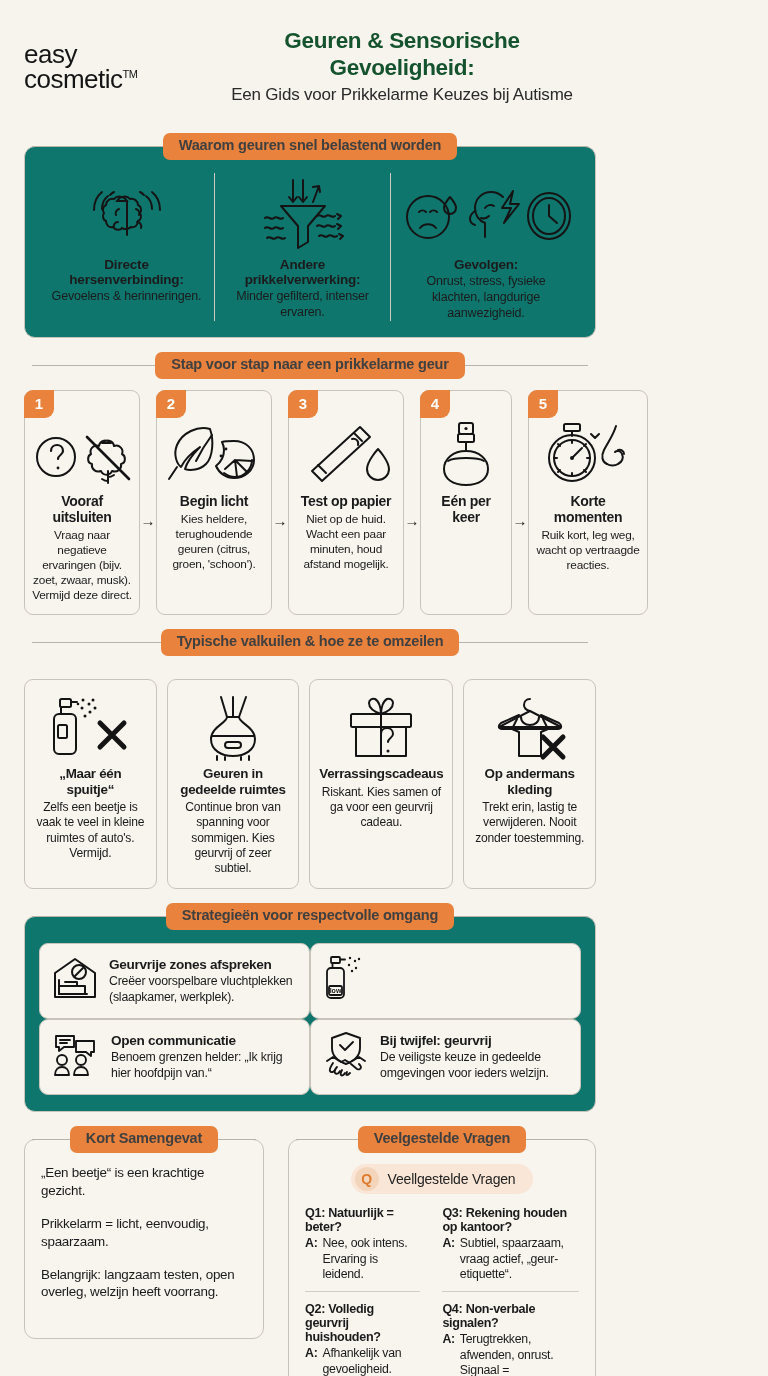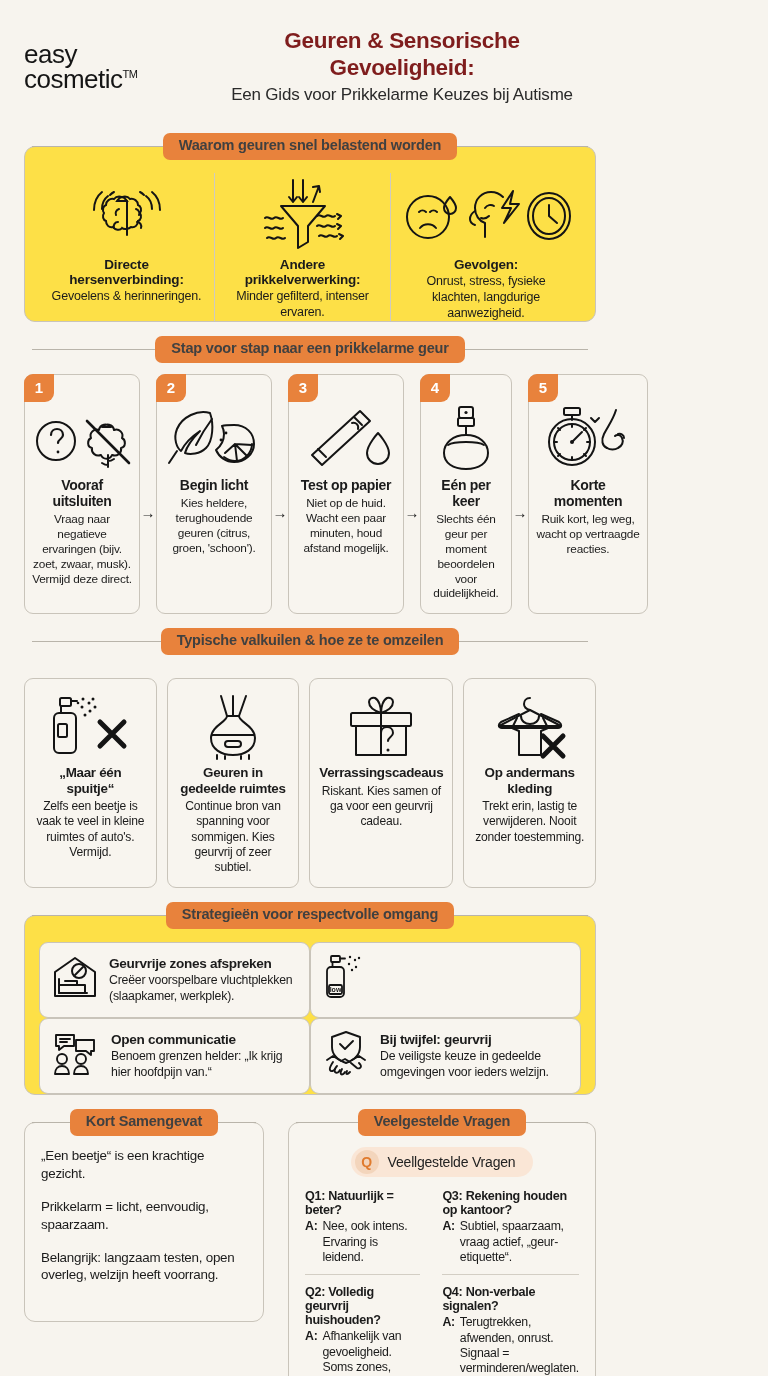--- a/index.html
+++ b/index.html
@@ -33,21 +33,21 @@
     line-height: 0.95;
     letter-spacing: -0.5px;
   }
   .logo-l1 { font-size: 26px; font-weight: 400; color: #151515; display: block; }
   .logo-l2 { font-size: 26px; font-weight: 400; color: #151515; display: block; position: relative; }
   .logo-tm { font-size: 11px; vertical-align: super; font-weight: 400; }
   .title-wrap { flex: 1 1 auto; text-align: center; padding-right: 6px; }
   .title-main {
     font-size: 22.5px;
     font-weight: 700;
-    color: #7f1d1d;
+    color: #14532d;
     letter-spacing: -0.3px;
     line-height: 1.18;
   }
   .title-sub {
     font-size: 17px;
     font-weight: 400;
     color: #2a2a2a;
     margin-top: 4px;
     letter-spacing: -0.2px;
   }
@@ -81,23 +81,23 @@
     padding: 5px 16px 6px;
     border-radius: 7px;
     letter-spacing: -0.2px;
     white-space: nowrap;
     line-height: 1.1;
   }
 
   .panel {
     border: 1px solid #c9c4ba;
     border-radius: 11px;
-    background: #fde047;
+    background: #0f766e;
     margin-top: -13px;
-    padding: 26px 14px 0;
+    padding: 26px 14px 16px;
   }
 
   
   .tri {
     display: flex;
     align-items: stretch;
   }
   .tri-col {
     flex: 1 1 0;
     padding: 0 10px;
@@ -392,21 +392,20 @@
               <rect x="31" y="2" width="14" height="11" rx="2"></rect>
               <circle cx="38" cy="7.5" r="1.6" fill="#141414" stroke="none"></circle>
               <rect x="30" y="13" width="16" height="8" rx="1.5"></rect>
               <path d="M38 21v9"></path>
               <path d="M38 30c-13 0-22 8-22 18s9 16 22 16 22-6 22-16-9-18-22-18z"></path>
               <path d="M20 40c6-4 30-4 36 0"></path>
             </g>
           </svg>
         </div>
         <div class="step-title">Eén per keer</div>
-        <div class="step-text">Slechts één geur per moment beoordelen voor duidelijkheid.</div>
       </div>
 
       <div class="arrow">→</div>
 
       <div class="step">
         <div class="step-num">5</div>
         <div class="step-icon">
           <svg width="104" height="64" viewBox="0 0 104 64">
             <g fill="none" stroke="#141414" stroke-width="2" stroke-linecap="round" stroke-linejoin="round">
               <rect x="28" y="2" width="16" height="7" rx="1.5"></rect>

